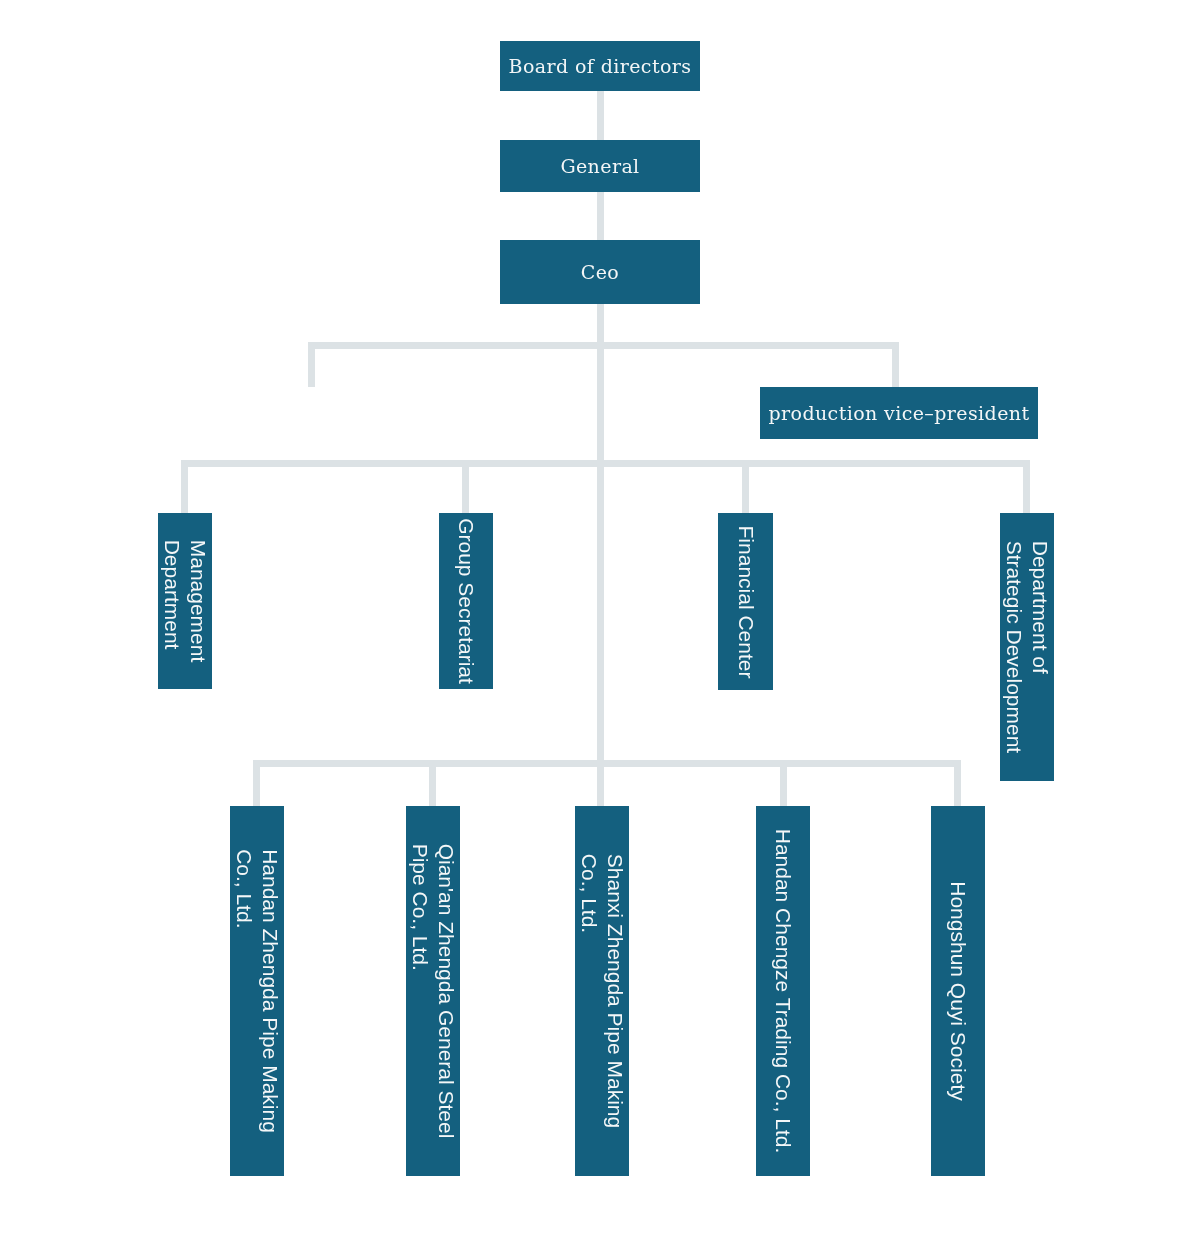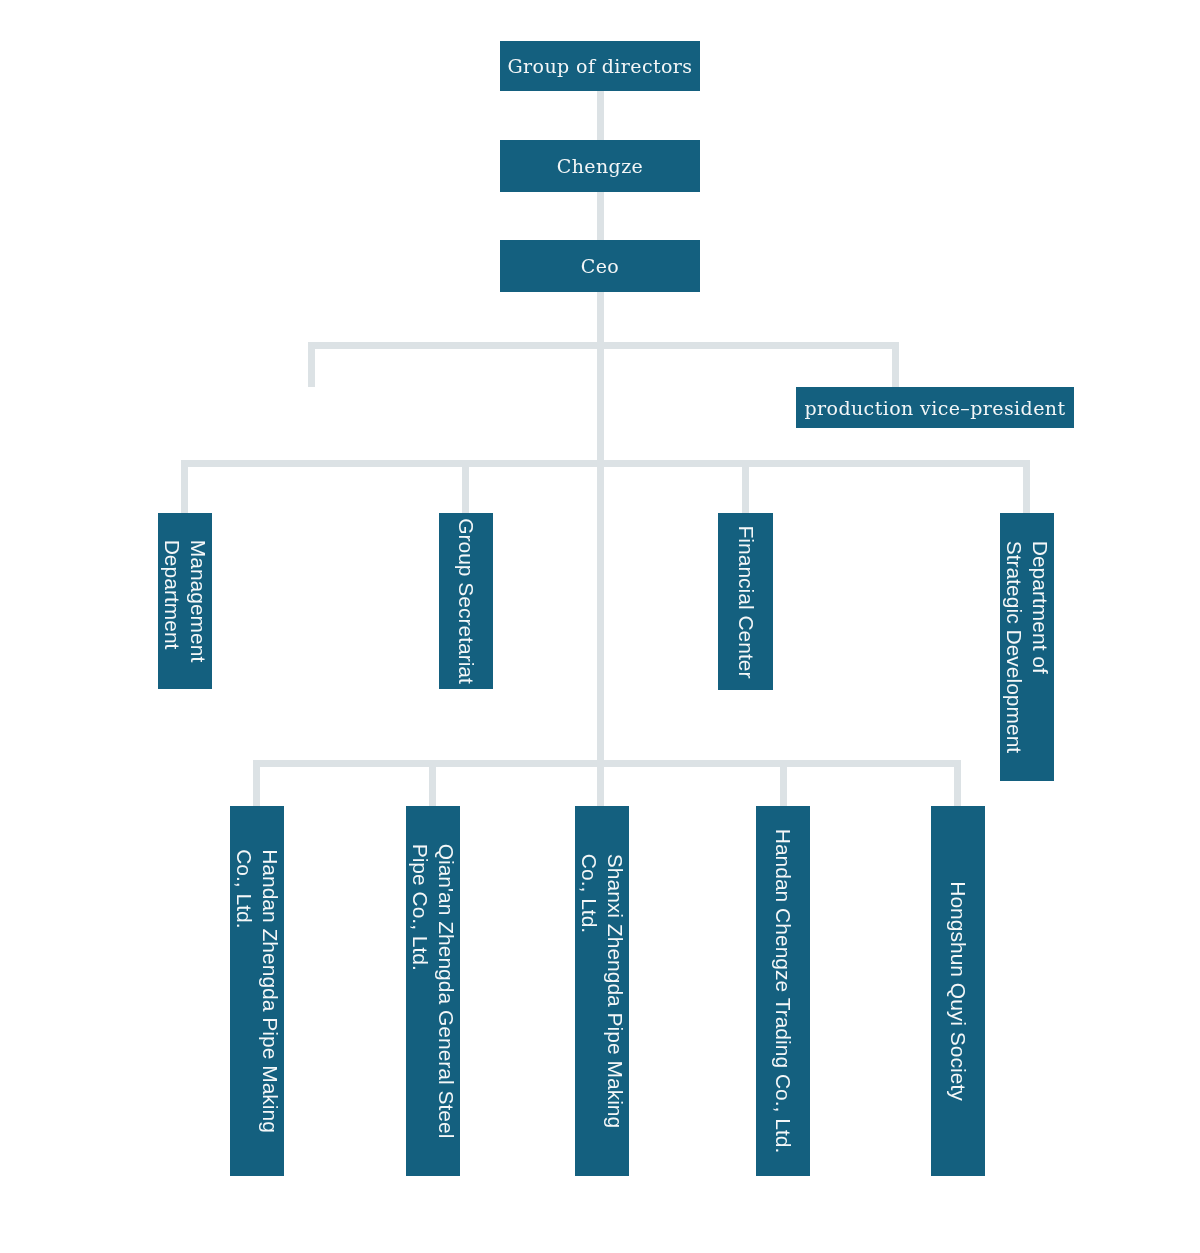--- a/index.html
+++ b/index.html
@@ -64,28 +64,28 @@
   <div class="line" style="left:462px; top:460px; width:7px; height:53px;"></div>
   <div class="line" style="left:742px; top:460px; width:7px; height:53px;"></div>
   <div class="line" style="left:1023px; top:460px; width:7px; height:53px;"></div>
 
   <div class="line" style="left:253px; top:760px; width:708px; height:7px;"></div>
   <div class="line" style="left:253px; top:760px; width:7px; height:46px;"></div>
   <div class="line" style="left:429px; top:760px; width:7px; height:46px;"></div>
   <div class="line" style="left:780px; top:760px; width:7px; height:46px;"></div>
   <div class="line" style="left:954px; top:760px; width:7px; height:46px;"></div>
 
-  <div class="hnode" style="left:500px; top:41px; width:200px; height:50px;">Group of directors</div>
+  <div class="hnode" style="left:500px; top:41px; width:200px; height:50px;">Board of directors</div>
 
-  <div class="hnode" style="left:500px; top:140px; width:200px; height:52px;">Chengze</div>
+  <div class="hnode" style="left:500px; top:140px; width:200px; height:52px;">General</div>
 
-  <div class="hnode" style="left:500px; top:240px; width:200px; height:52px;">Ceo</div>
+  <div class="hnode" style="left:500px; top:240px; width:200px; height:64px;">Ceo</div>
 
 
-  <div class="hnode" style="left:760px; top:387px; width:278px; height:41px;margin-left:36px;">production vice–president</div>
+  <div class="hnode" style="left:760px; top:387px; width:278px; height:52px;">production vice–president</div>
 
   <div class="vnode" style="left:158px; top:513px; width:54px; height:176px;">
     <div class="rot" style="width:176px; height:54px;">Management
 Department</div>
   </div>
 
   <div class="vnode" style="left:439px; top:513px; width:54px; height:176px;">
     <div class="rot" style="width:176px; height:54px;">Group Secretariat</div>
   </div>
 

